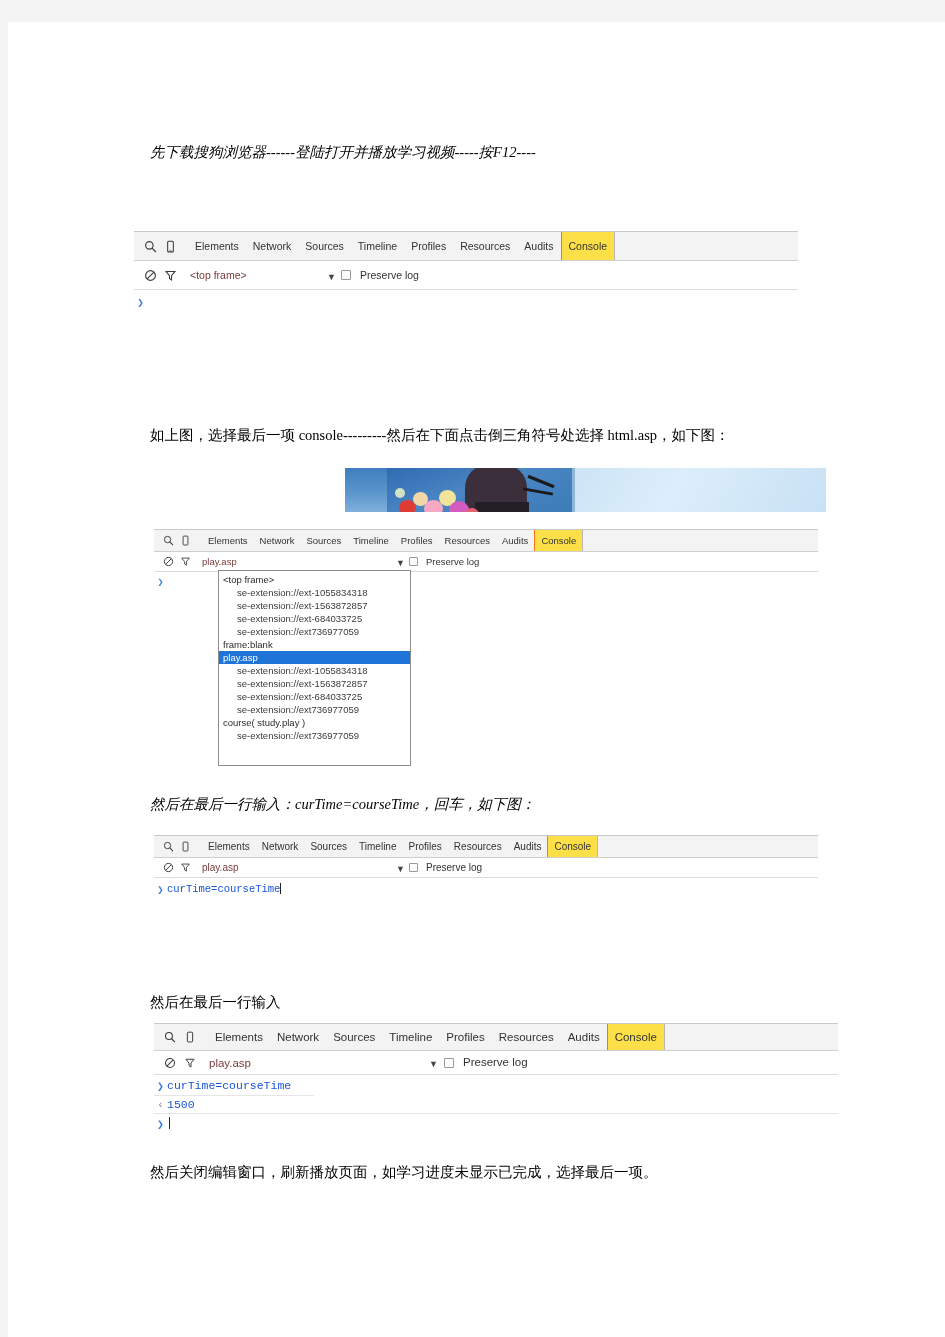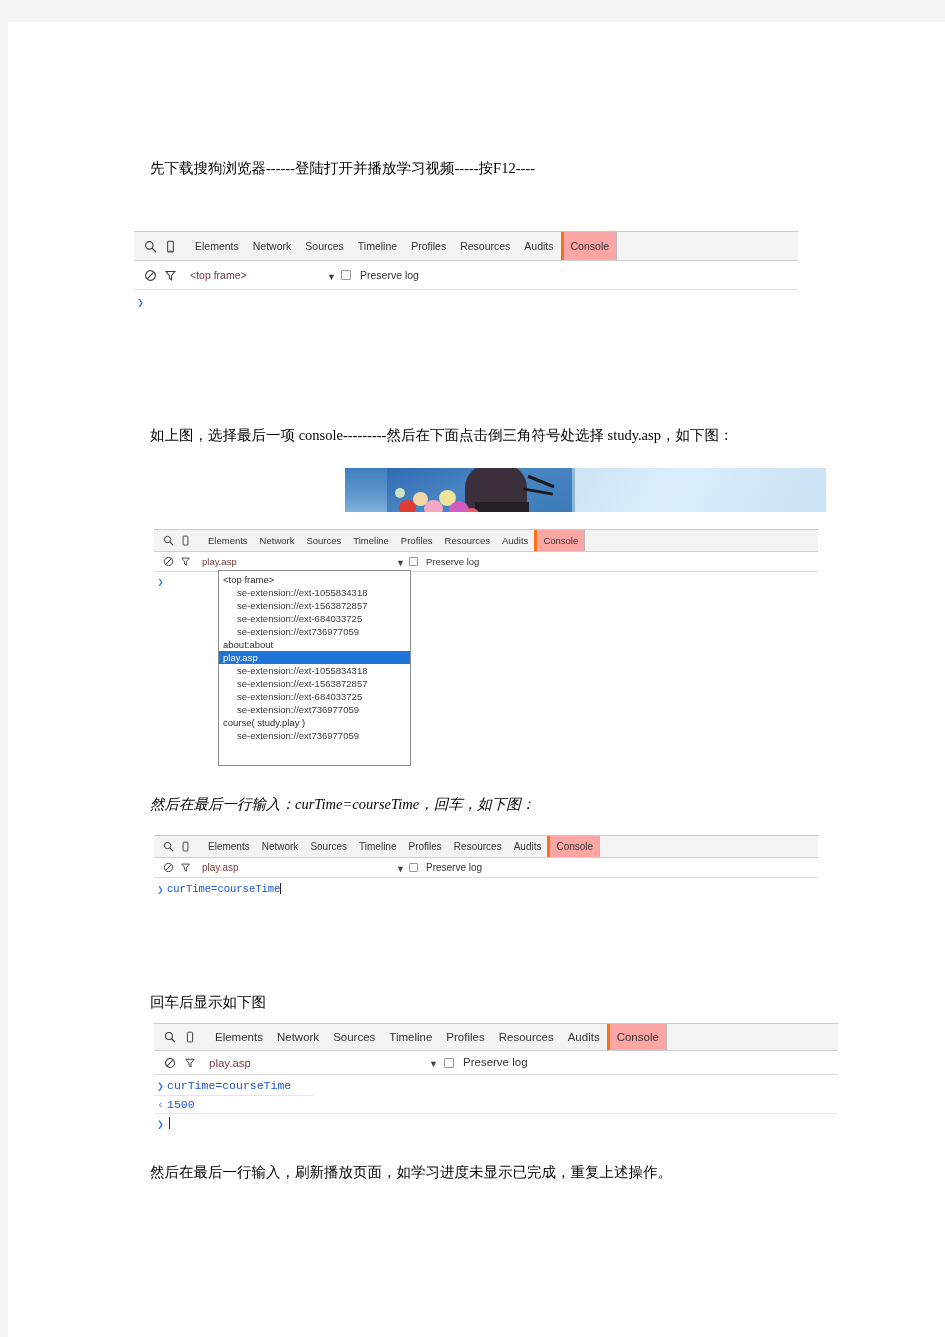--- a/index.html
+++ b/index.html
@@ -64,22 +64,22 @@
   }
   .dt-tab {
     font-family: "Liberation Sans", sans-serif;
     color: #333;
     padding: 0 7px;
     line-height: 25px;
     height: 25px;
     white-space: nowrap;
   }
   .dt-tab.active {
-    background: #fca5a5;
-    border-left: 3px solid #f97316;
+    background: #fde047;
+    border-left: 1px solid #f97316;
     border-right: 1px solid #b9b9b9;
   }
   .dt-filterbar {
     display: flex;
     align-items: center;
     background: #ffffff;
     border-bottom: 1px solid #dcdcdc;
     height: 24px;
     padding-left: 6px;
     box-sizing: border-box;
@@ -242,21 +242,21 @@
     width: 96px;
     height: 40px;
   }
   .fl { position:absolute; border-radius:50%; }
 </style>
 </head>
 <body>
 
 <div class="page">
 
-  <div class="doc-text" style="position:absolute; left:142px; top:136px; font-size:14.5px;">先下载搜狗浏览器------登陆打开并播放学习视频-----按F12----</div>
+  <div class="doc-text" style="position:absolute; left:142px; top:120px; font-size:14.5px;font-style:italic;">先下载搜狗浏览器------登陆打开并播放学习视频-----按F12----</div>
 
   <div class="devtools" style="left:126px; top:209px; width:664px; height:115px;">
 
     <div class="dt-tabbar" style="height:29px; font-size:10.5px;">
       <span class="dt-icon">
         <svg width="13" height="13" viewBox="0 0 16 16">
           <circle cx="6.6" cy="6.6" r="4.6" fill="none" stroke="#3b3b3b" stroke-width="1.4"></circle>
           <line x1="10" y1="10" x2="14.5" y2="14.8" stroke="#3b3b3b" stroke-width="1.5"></line>
         </svg>
       </span>
@@ -298,21 +298,21 @@
       <span class="dt-preserve-label" style="position:absolute; left:222px; top:8px; font-size:10.5px;">Preserve log</span>
     </div>
 
     <div class="dt-console" style="height:55px; padding-top:6px;">
       <div class="dt-line" style="font-size:11px;">
         <span class="dt-prompt-arrow">❯</span>
       </div>
     </div>
   </div>
 
-  <div class="doc-text" style="position:absolute; left:142px; top:403px; font-size:14.5px;">如上图，选择最后一项 console---------然后在下面点击倒三角符号处选择  study.asp，如下图：</div>
+  <div class="doc-text" style="position:absolute; left:142px; top:403px; font-size:14.5px;">如上图，选择最后一项 console---------然后在下面点击倒三角符号处选择  html.asp，如下图：</div>
 
   <div class="video-strip" style="left:337px; top:446px; width:481px; height:44px;">
     <div class="vs-a"></div>
     <div class="vs-b">
       <div class="vs-head"></div>
       <div class="vs-person"></div>
       <div class="vs-mic1"></div>
       <div class="vs-mic2"></div>
       <div class="vs-podium"></div>
       <div class="vs-flowers">
@@ -381,21 +381,21 @@
       </div>
     </div>
   </div>
 
   <div class="frame-dropdown" style="left:210px; top:548px; width:193px; height:196px;">
     <div class="frame-opt">&lt;top frame&gt;</div>
     <div class="frame-opt indent">se-extension://ext-1055834318</div>
     <div class="frame-opt indent">se-extension://ext-1563872857</div>
     <div class="frame-opt indent">se-extension://ext-684033725</div>
     <div class="frame-opt indent">se-extension://ext736977059</div>
-    <div class="frame-opt">about:about</div>
+    <div class="frame-opt">frame:blank</div>
     <div class="frame-opt selected">play.asp</div>
     <div class="frame-opt indent">se-extension://ext-1055834318</div>
     <div class="frame-opt indent">se-extension://ext-1563872857</div>
     <div class="frame-opt indent">se-extension://ext-684033725</div>
     <div class="frame-opt indent">se-extension://ext736977059</div>
     <div class="frame-opt">course( study.play )</div>
     <div class="frame-opt indent">se-extension://ext736977059</div>
   </div>
 
   <div class="doc-text" style="position:absolute; left:142px; top:772px; font-size:14.5px;font-style:italic;">然后在最后一行输入：curTime=courseTime，回车，如下图：</div>
@@ -448,21 +448,21 @@
 
     <div class="dt-console" style="height:38px; padding-top:5px;">
       <div class="dt-line" style="font-size:10.5px;">
         <span class="dt-prompt-arrow">❯</span>
         <span>curTime=courseTime</span>
           <span class="dt-caret-bar" style="height:11px;"></span>
       </div>
     </div>
   </div>
 
-  <div class="doc-text" style="position:absolute; left:142px; top:970px; font-size:14.5px;">回车后显示如下图</div>
+  <div class="doc-text" style="position:absolute; left:142px; top:970px; font-size:14.5px;">然后在最后一行输入</div>
 
   <div class="devtools" style="left:146px; top:1001px; width:684px; height:112px;">
 
     <div class="dt-tabbar" style="height:27px; font-size:11.5px;">
       <span class="dt-icon">
         <svg width="12" height="12" viewBox="0 0 16 16">
           <circle cx="6.6" cy="6.6" r="4.6" fill="none" stroke="#3b3b3b" stroke-width="1.4"></circle>
           <line x1="10" y1="10" x2="14.5" y2="14.8" stroke="#3b3b3b" stroke-width="1.5"></line>
         </svg>
       </span>
@@ -512,15 +512,15 @@
         <span class="dt-result-arrow">‹</span>
         <span>1500</span>
       </div>
       <div class="dt-line" style="font-size:11.5px; padding-top:3px;">
         <span class="dt-prompt-arrow">❯</span>
         <span class="dt-caret-bar" style="height:12px; margin-left:2px;"></span>
       </div>
     </div>
   </div>
 
-  <div class="doc-text" style="position:absolute; left:142px; top:1140px; font-size:14.5px;">然后在最后一行输入，刷新播放页面，如学习进度未显示已完成，重复上述操作。</div>
+  <div class="doc-text" style="position:absolute; left:142px; top:1140px; font-size:14.5px;">然后关闭编辑窗口，刷新播放页面，如学习进度未显示已完成，选择最后一项。</div>
 
 </div>
 
 </body></html>

